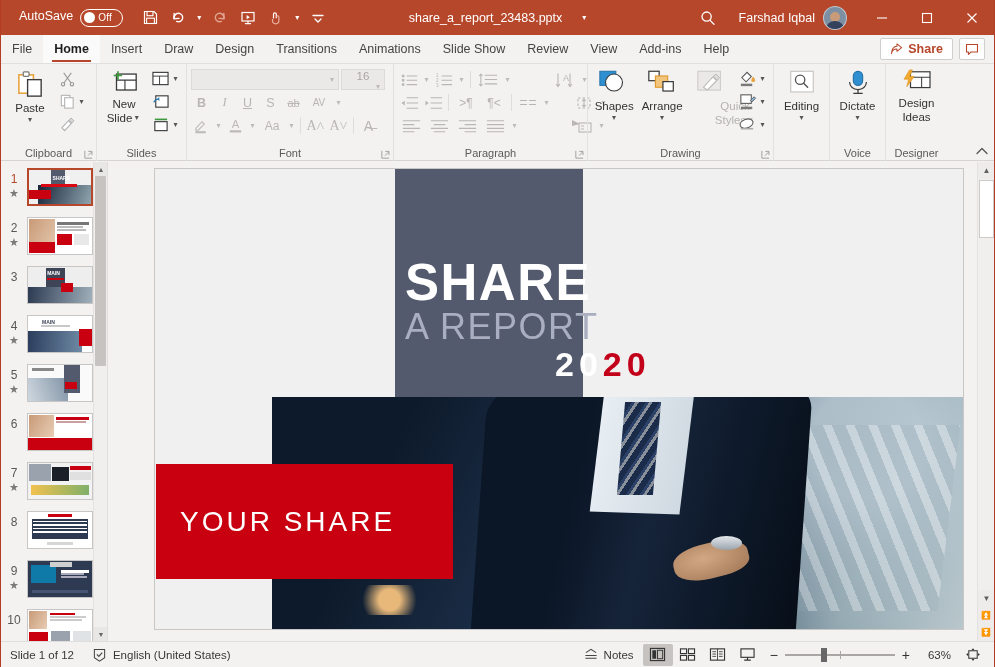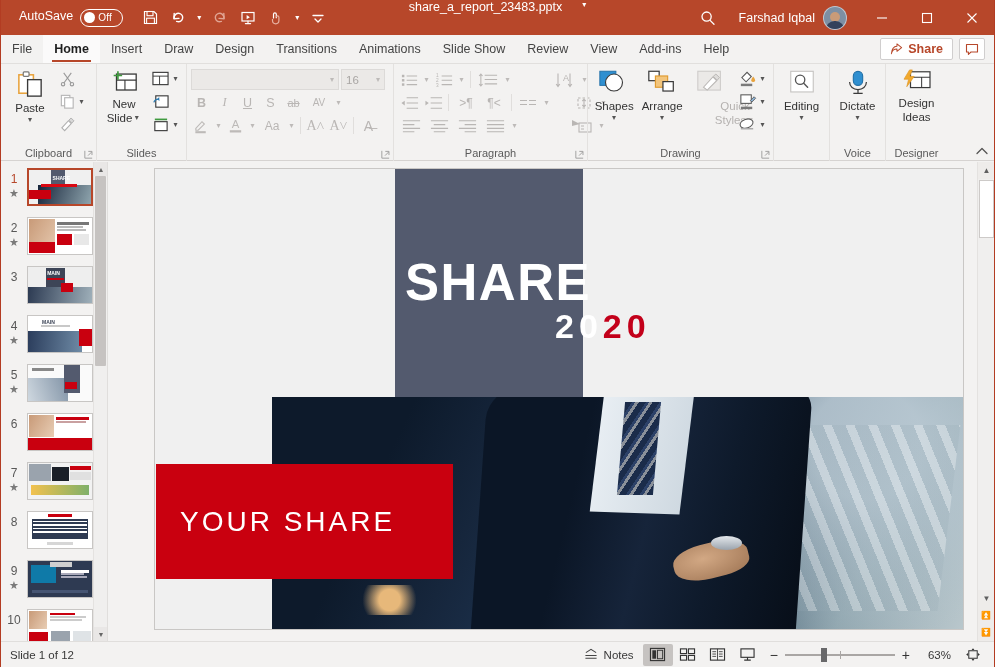--- a/index.html
+++ b/index.html
@@ -22,21 +22,21 @@
   .toggle { width:43px; height:18px; border-radius:9px; border:1.4px solid #fff;
             display:flex; align-items:center; gap:3px; padding:0 3px; }
   .toggle .knob { width:11px; height:11px; border-radius:50%; background:#fff; flex:none;}
   .toggle .offtxt { font-size:10px; color:#fff; letter-spacing:.2px; }
   .qat { display:flex; align-items:center; gap:2px; margin-left:14px; }
   .qicon { width:26px; height:26px; display:flex; align-items:center; justify-content:center;
            border-radius:2px; }
   .caret { width:12px; height:26px; display:flex; align-items:center; justify-content:center;
            font-size:8px; color:#fff; }
   .titlecenter { position:absolute; left:0; right:0; top:0; height:35px;
-                 display:flex; justify-content:center; gap:20px;
+                 display:flex; align-items:center; justify-content:center; gap:20px;
                  pointer-events:none; }
   .doctitle { font-size:12.5px; color:#fff; pointer-events:auto; }
   .doccaret { font-size:8px; color:#fff; pointer-events:auto; }
   .title-right { margin-left:auto; display:flex; align-items:center; height:35px; }
   .search-btn { width:42px; height:35px; display:flex; align-items:center; justify-content:center;}
   .username { font-size:12.5px; color:#fff; margin:0 8px 0 10px; white-space:nowrap;}
   .avatar { width:24px; height:24px; border-radius:50%; overflow:hidden; margin-right:12px;
             background:#7d8fa3; position:relative; flex:none; border:1px solid rgba(255,255,255,.5);}
   .avatar .face { position:absolute; left:50%; top:5px; transform:translateX(-50%);
                   width:10px; height:10px; border-radius:50%; background:#c99b78; }
@@ -77,21 +77,21 @@
   .big-btn .lbl.dim { color:#b5b2b0;margin-left:48px; }
   .small-col { display:flex; flex-direction:column; gap:1px; }
   .sbtn { height:22px; display:flex; align-items:center; gap:1px; padding:0 2px; border-radius:2px;}
   .dcar { font-size:8px; color:#555; width:9px; text-align:center;}
   .dcar.dim { color:#bdbab8; }
 
   .fontrow { display:flex; align-items:center; gap:2px; }
   .font-name { width:148px; height:21px; border:1px solid #dcdad8; background:#ebe9e7;
                display:flex; align-items:center; padding:0 4px; font-size:11.5px; color:#bdbab8;}
   .font-size { width:44px; height:21px; border:1px solid #dcdad8; background:#ebe9e7;
-               display:flex; align-items:center; padding:0 4px; font-size:11.5px; color:#a9a6a4;}
+               display:flex; align-items:center; padding:0 4px; font-size:11.5px; color:#a9a6a4;flex-direction:column;}
   .combo-car { margin-left:auto; font-size:8px; color:#bdbab8; }
   .fbtn { width:21px; height:21px; display:flex; align-items:center; justify-content:center;
           font-size:12.5px; color:#b9b6b4; border-radius:2px; }
   .fbtn.serif { font-family:"Liberation Serif", serif; }
   .pbtn { width:22px; height:21px; display:flex; align-items:center; justify-content:center;
           border-radius:2px; }
   .divv { width:1px; height:17px; background:#e0dedc; margin:0 2px; }
 
   
   .main { position:absolute; top:162px; left:0; right:0; bottom:26px; display:flex;
@@ -444,20 +444,21 @@
           <span class="dcar dim">▾</span>
           <span class="fbtn" style="width:26px;font-size:12px">Aa</span>
           <span class="dcar dim">▾</span>
           <span class="divv"></span>
           <span class="fbtn serif" style="font-size:14px">A˄</span>
           <span class="fbtn serif" style="font-size:14px">A˅</span>
           <span class="divv"></span>
           <span class="fbtn" style="font-size:14px">A̶</span>
         </div>
       </div>
+      <div class="group-label">Font</div>
       <svg class="dlg" viewBox="0 0 12 12">
           <path d="M2 2v8h8" fill="none" stroke="#777" stroke-width="1"></path>
           <path d="M9.5 3.2 5.5 7.2" stroke="#777" stroke-width="1"></path>
           <path d="M9.8 6.6V2.6H5.8" fill="none" stroke="#777" stroke-width="1"></path>
         </svg>
     </div>
 
     <div class="group" style="width:194px">
       <div class="group-body" style="flex-direction:column;gap:2px;padding-top:2px;">
         <div class="fontrow">
@@ -862,20 +863,21 @@
           <div class="photo-suit"></div>
           <div class="photo-shirt"></div>
           <div class="photo-tie"></div>
           <div class="photo-hand"></div>
           <div class="photo-watch"></div>
           <div class="photo-glow"></div>
         </div>
 
         <div class="ttl-wrap">
           <div class="ttl-share">SHARE</div>
+          <div class="ttl-report">A REPORT</div>
           <div class="ttl-year">
             <span class="w">20</span><span class="r">20</span>
           </div>
         </div>
 
 
         <div class="design-box">
           <span>YOUR SHARE</span>
         </div>
 
@@ -889,20 +891,27 @@
         <div class="vs-arrow">▼</div>
         <div class="vs-arrow">⏫</div>
         <div class="vs-arrow">⏬</div>
       </div>
     </div>
   </div>
 
   <div class="status">
     <div class="st-item">
       <span>Slide 1 of 12</span>
+    </div>
+    <div class="st-item">
+      <svg width="15" height="14" viewBox="0 0 16 15">
+          <path d="M2.5 1.5h11v9l-5.5 3.5L2.5 10.5z" fill="none" stroke="#444" stroke-width="1.1"></path>
+          <path d="M5.2 6.8 7.3 9l3.6-4" fill="none" stroke="#444" stroke-width="1.2"></path>
+        </svg>
+      <span>English (United States)</span>
     </div>
 
     <div class="st-right">
       <div class="notes-btn">
         <svg width="16" height="14" viewBox="0 0 17 15">
             <path d="M3 5 8.5 1.5 14 5" fill="none" stroke="#444" stroke-width="1.1"></path>
             <path d="M2.5 8h12M2.5 11h12" stroke="#444" stroke-width="1.1"></path>
           </svg>
         <span>Notes</span>
       </div>

